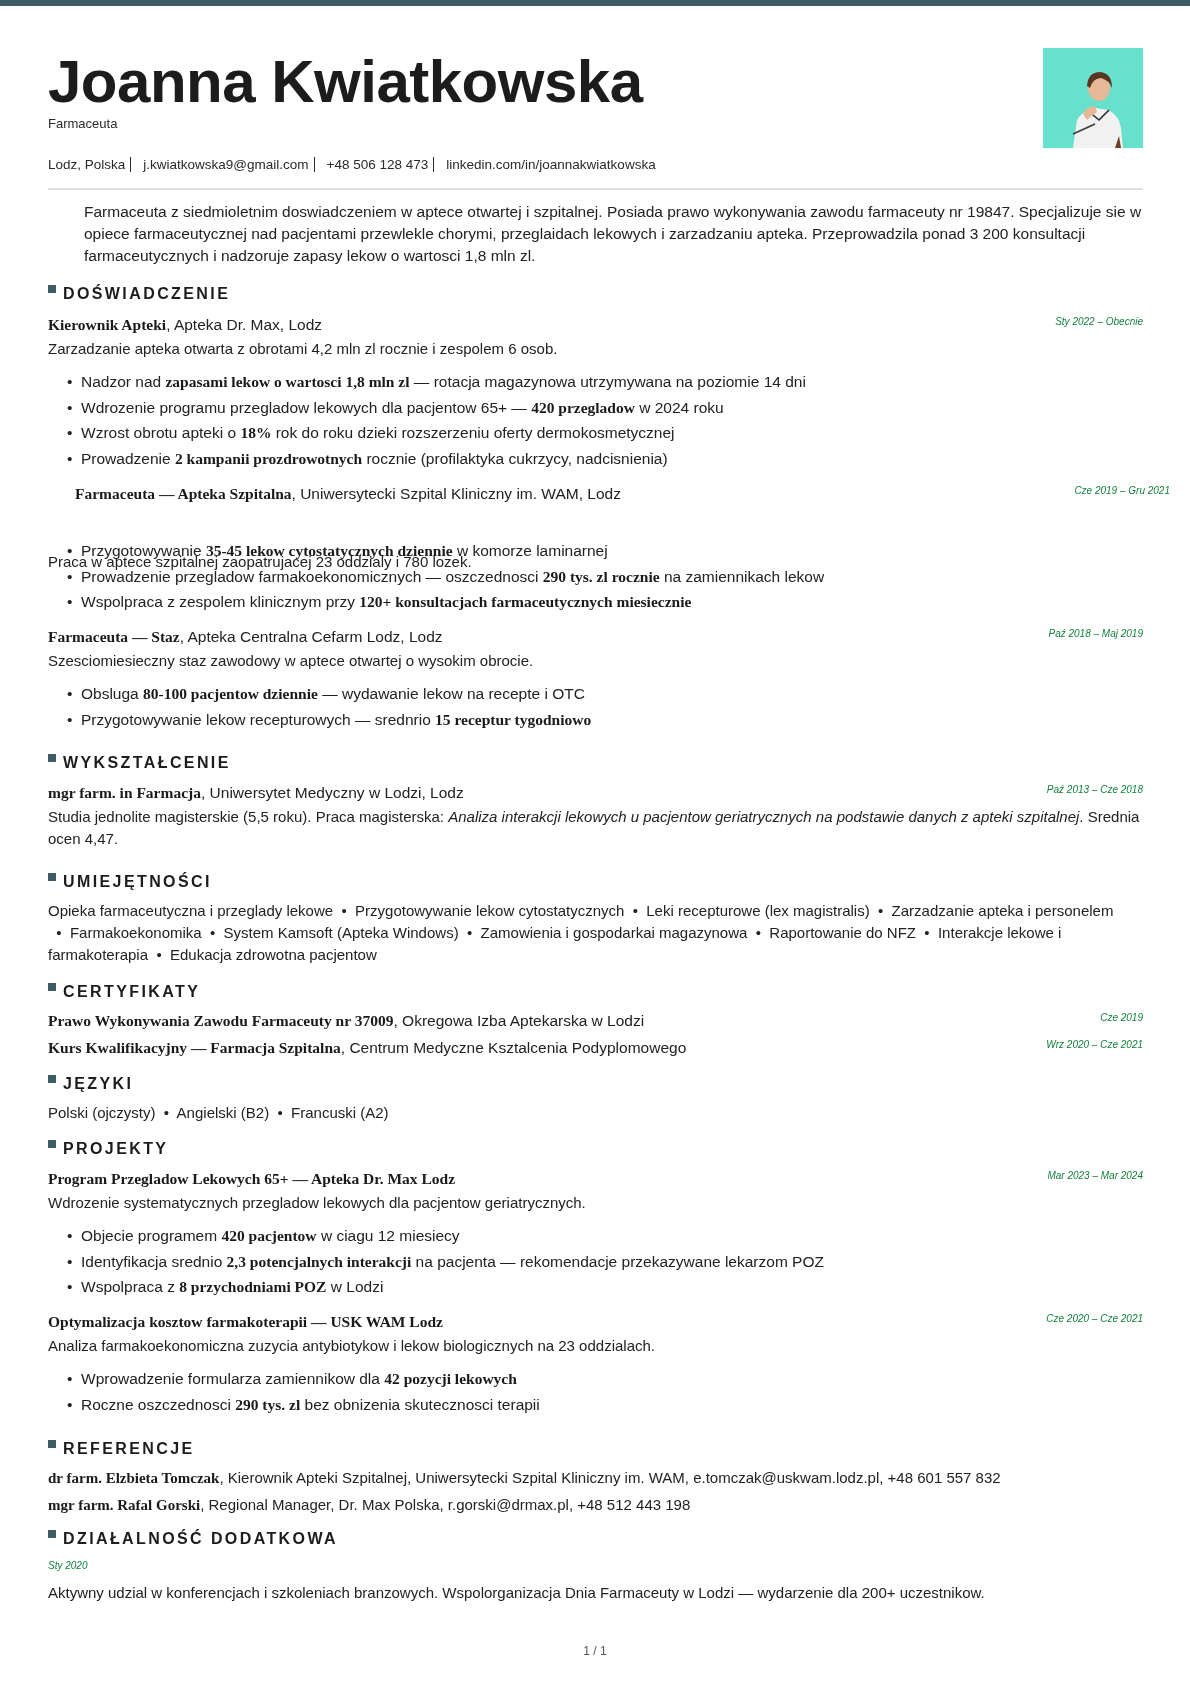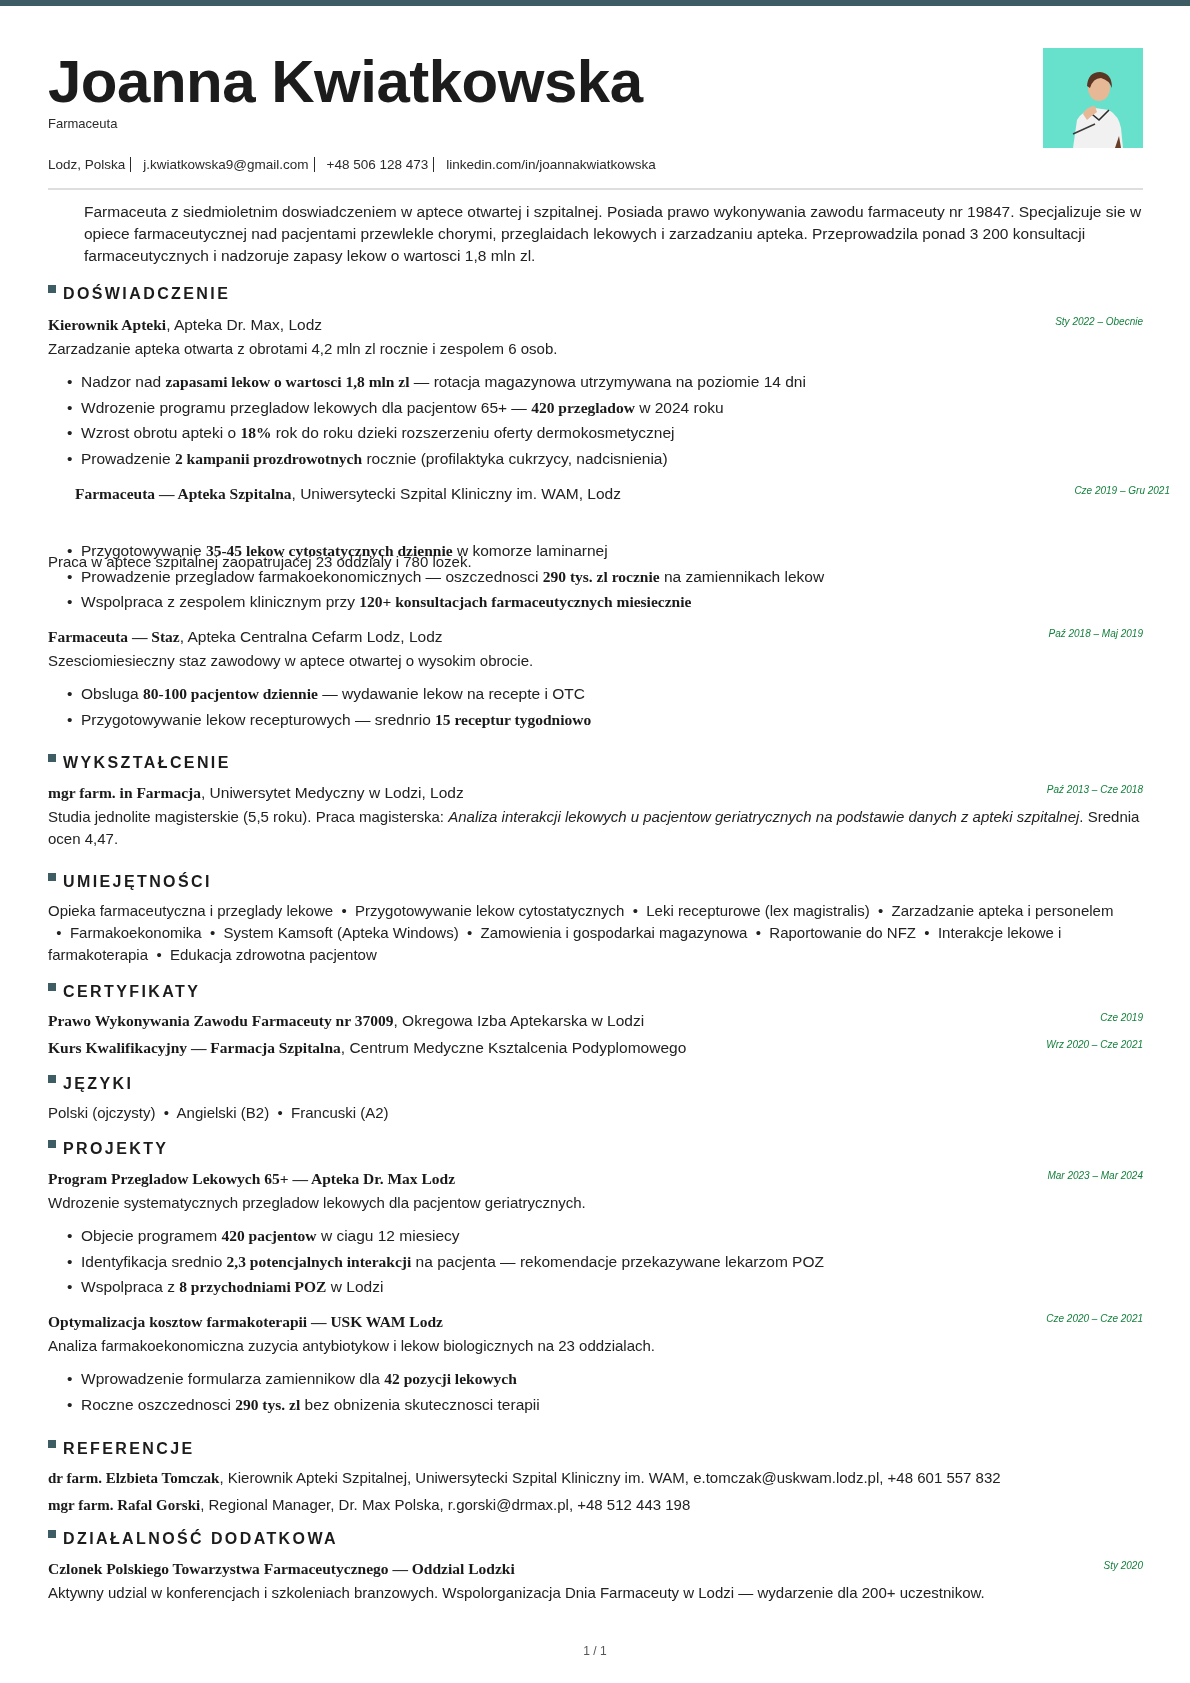--- a/index.html
+++ b/index.html
@@ -175,19 +175,18 @@
       <span>REFERENCJE</span>
     </div>
   <div class="line" style="top:1467px;"><b>dr farm. Elzbieta Tomczak</b><span>, Kierownik Apteki Szpitalnej, Uniwersytecki Szpital Kliniczny im. WAM, e.tomczak@uskwam.lodz.pl, +48 601 557 832</span></div>
   <div class="line" style="top:1494px;"><b>mgr farm. Rafal Gorski</b><span>, Regional Manager, Dr. Max Polska, r.gorski@drmax.pl, +48 512 443 198</span></div>
 
   <div class="section-title" style="top:1530px;">
       <span class="sq"></span>
       <span>DZIAŁALNOŚĆ DODATKOWA</span>
     </div>
   <div class="row" style="top:1560px;">
-    <b>Czlonek Polskiego Towarzystwa Farmaceutycznego — Oddzial Lodzki</b>
     <span class="date">Sty 2020</span>
   </div>
   <div class="line" style="top:1582px;">Aktywny udzial w konferencjach i szkoleniach branzowych. Wspolorganizacja Dnia Farmaceuty w Lodzi — wydarzenie dla 200+ uczestnikow.</div>
 </div>
 
 <div class="footer">1 / 1</div>
 
 </body></html>

